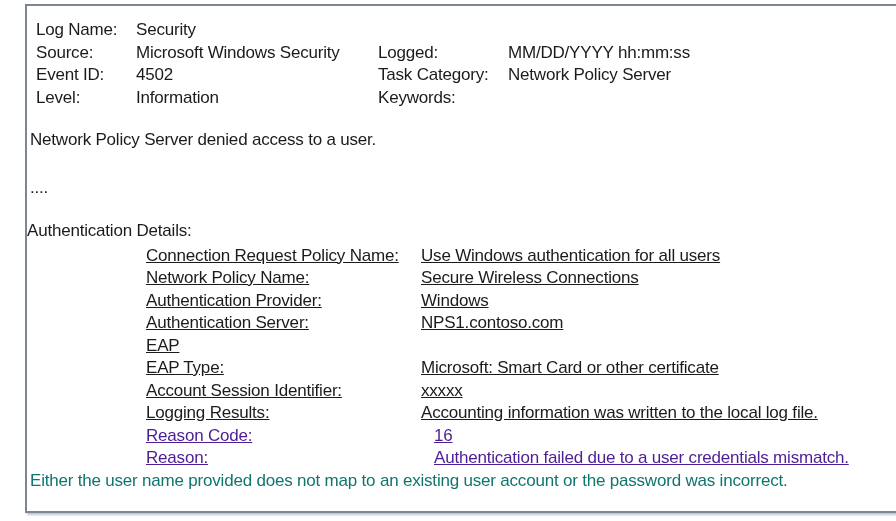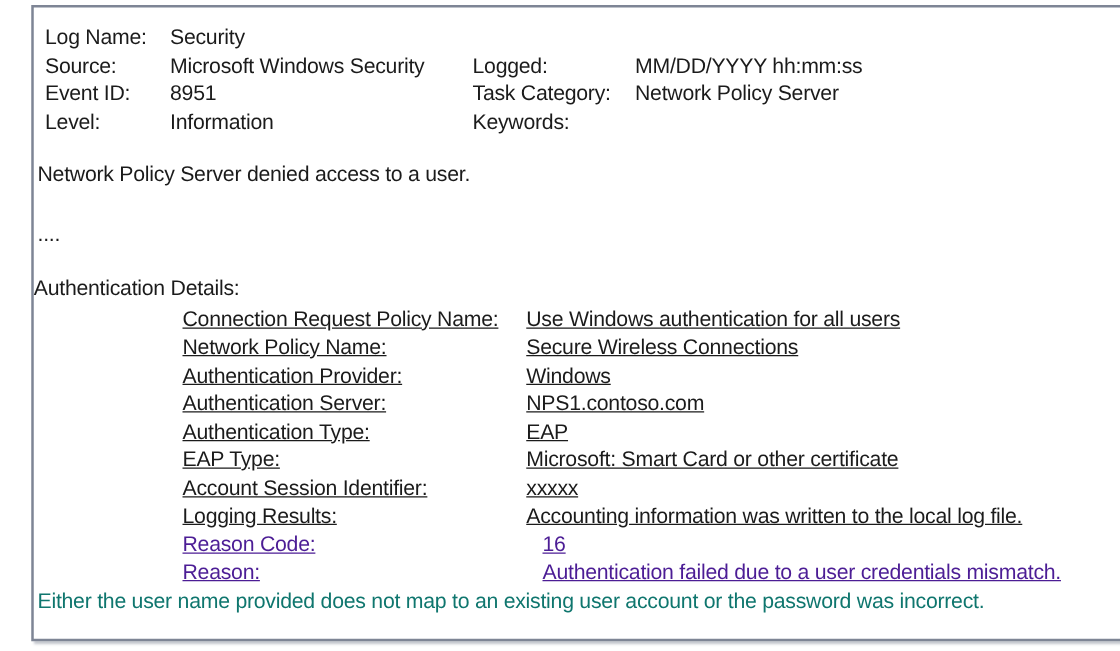--- a/index.html
+++ b/index.html
@@ -65,21 +65,21 @@
     <span>Security</span>
     <span></span>
     <span></span>
 
     <span>Source:</span>
     <span>Microsoft Windows Security</span>
     <span>Logged:</span>
     <span>MM/DD/YYYY hh:mm:ss</span>
 
     <span>Event ID:</span>
-    <span>8951</span>
+    <span>4502</span>
     <span>Task Category:</span>
     <span>Network Policy Server</span>
 
     <span>Level:</span>
     <span>Information</span>
     <span>Keywords:</span>
   </div>
 
   <div class="description">Network Policy Server denied access to a user.</div>
 
@@ -98,21 +98,20 @@
     </div>
     <div class="drow">
       <span class="dlbl">Authentication Provider:</span>
       <span class="dval">Windows</span>
     </div>
     <div class="drow">
       <span class="dlbl">Authentication Server:</span>
       <span class="dval">NPS1.contoso.com</span>
     </div>
     <div class="drow">
-      <span class="dlbl">Authentication Type:</span>
       <span class="dval">EAP</span>
     </div>
     <div class="drow">
       <span class="dlbl">EAP Type:</span>
       <span class="dval">Microsoft: Smart Card or other certificate</span>
     </div>
     <div class="drow">
       <span class="dlbl">Account Session Identifier:</span>
       <span class="dval">xxxxx</span>
     </div>

